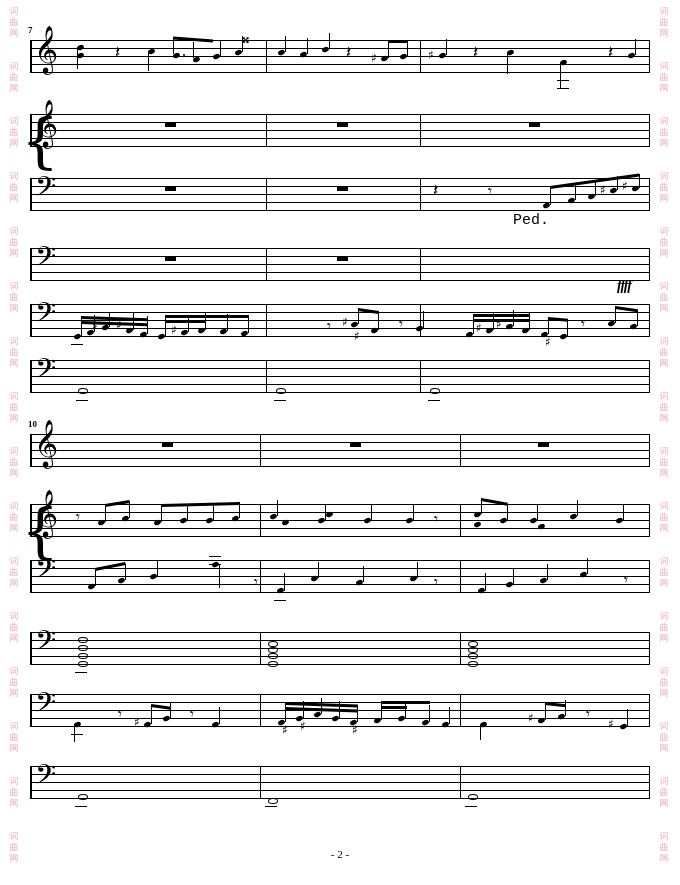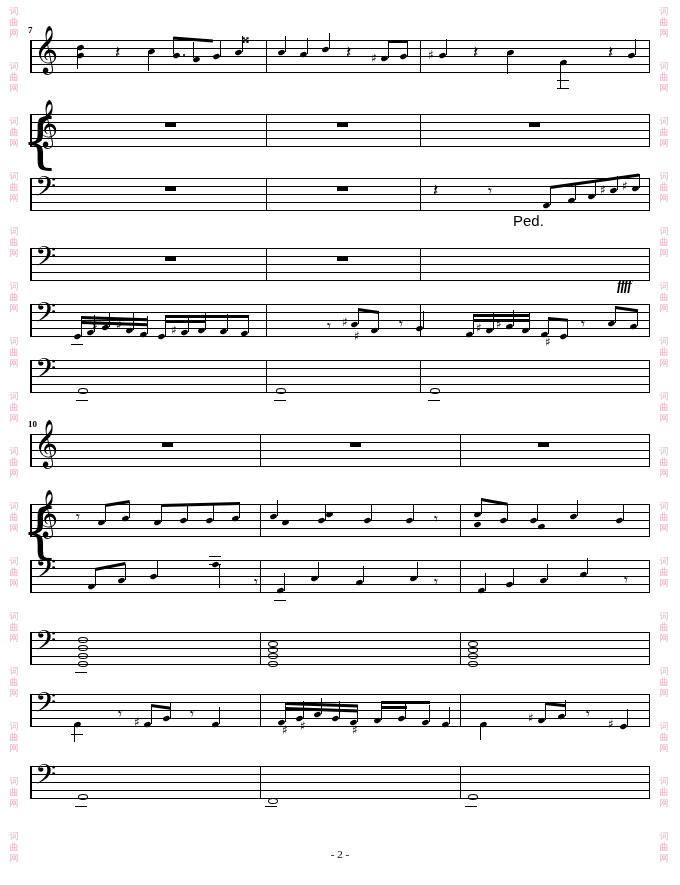--- a/index.html
+++ b/index.html
@@ -124,21 +124,21 @@
     position: absolute;
     font-family: "Liberation Serif", serif;
     font-style: italic;
     font-weight: bold;
     font-size: 14px;
     color: #000;
     letter-spacing: -1px;
   }
   .pedal {
     position: absolute;
-    font-family: Liberation Sans, sans-serif;
+    font-family: Liberation Mono, monospace;
     font-size: 15px;
     color: #000;
   }
 
   
   .nh {               
     position: absolute;
     width: 7.2px;
     height: 5.2px;
     background: #000;

